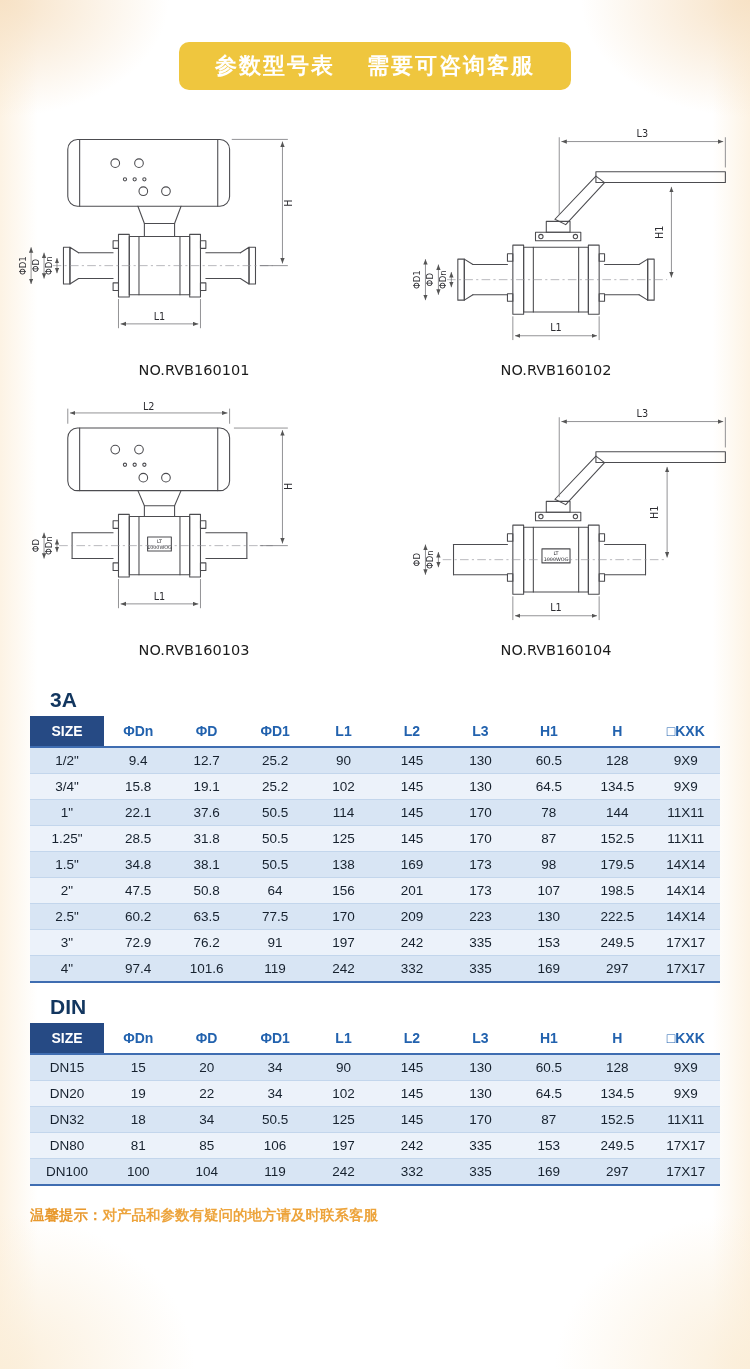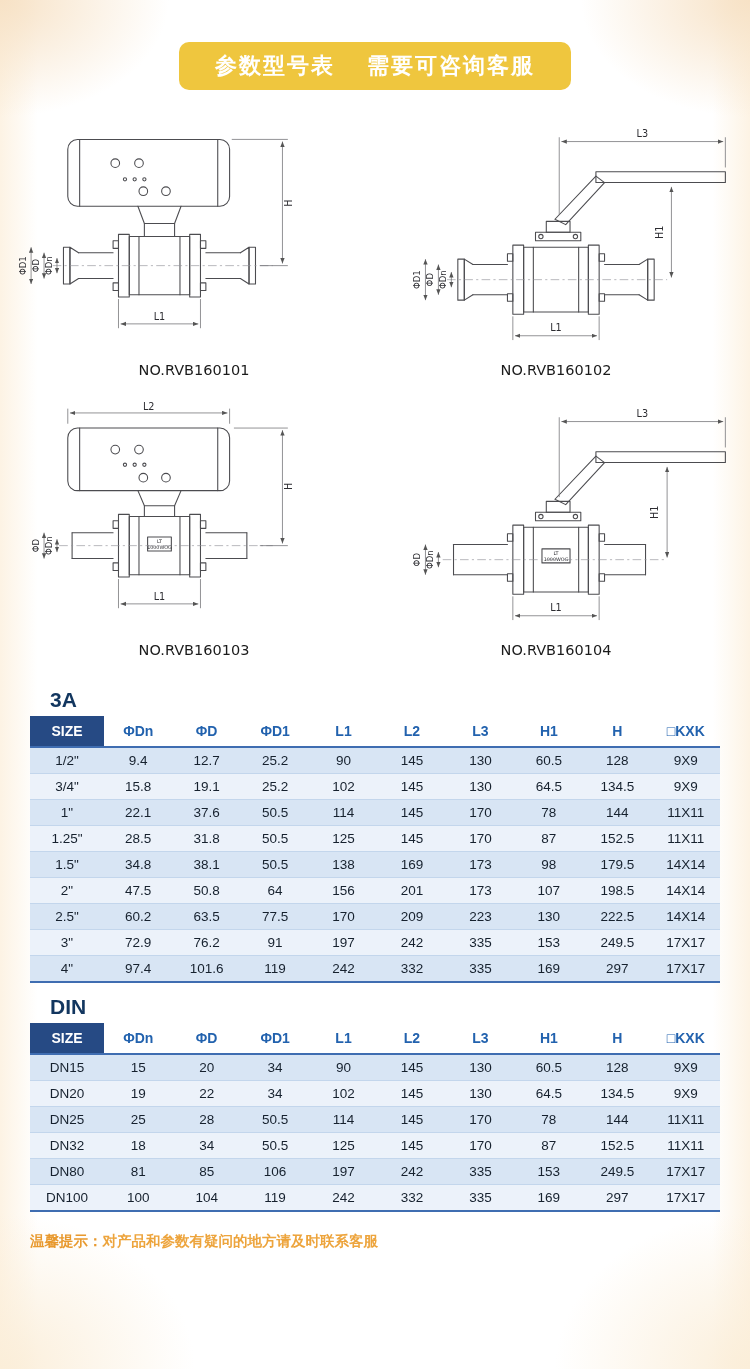--- a/index.html
+++ b/index.html
@@ -449,32 +449,20 @@
             <td>22</td>
             <td>34</td>
             <td>102</td>
             <td>145</td>
             <td>130</td>
             <td>64.5</td>
             <td>134.5</td>
             <td>9X9</td>
           </tr>
           <tr>
-            <td>DN25</td>
-            <td>25</td>
-            <td>28</td>
-            <td>50.5</td>
-            <td>114</td>
-            <td>145</td>
-            <td>170</td>
-            <td>78</td>
-            <td>144</td>
-            <td>11X11</td>
-          </tr>
-          <tr>
             <td>DN32</td>
             <td>18</td>
             <td>34</td>
             <td>50.5</td>
             <td>125</td>
             <td>145</td>
             <td>170</td>
             <td>87</td>
             <td>152.5</td>
             <td>11X11</td>

